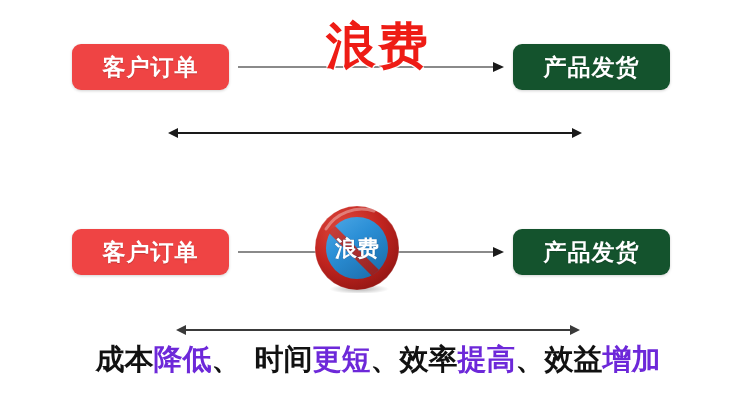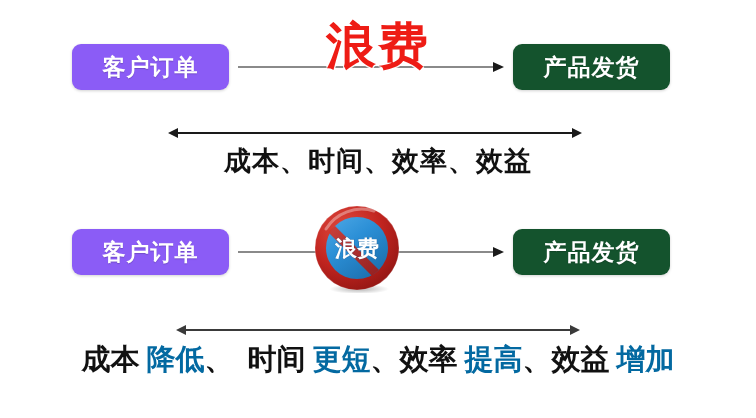--- a/index.html
+++ b/index.html
@@ -25,21 +25,21 @@
     align-items: center;
     justify-content: center;
     border-radius: 9px;
     font-weight: bold;
     color: #ffffff;
     letter-spacing: 1px;
     white-space: nowrap;
     text-shadow: 0 1px 1px rgba(0,0,0,0.18);
     box-shadow: 0 1px 3px rgba(0,0,0,0.18);
   }
-  .pbox.blue   { background: #8b5cf6; font-family: Liberation Serif, serif; }
+  .pbox.blue   { background: #ef4444; font-family: Liberation Serif, serif; }
   .pbox.orange { background: #14532d; }
 
   .box-order-top    { left: 72px;  top: 44px;  width: 157px; height: 46px; font-size: 23px; }
   .box-ship-top     { left: 513px; top: 44px;  width: 157px; height: 46px; font-size: 23px; }
   .box-order-bottom { left: 72px;  top: 229px; width: 157px; height: 46px; font-size: 23px; }
   .box-ship-bottom  { left: 513px; top: 229px; width: 157px; height: 46px; font-size: 23px; }
 
   
   .flow-arrow {
     position: absolute;
@@ -140,21 +140,21 @@
     letter-spacing: 1px;
   }
   .caption-bottom {
     left: 0;
     top: 340px;
     width: 756px;
     text-align: center;
     font-size: 29px;
     letter-spacing: 0px;
   }
-  .caption-bottom .hl { color: #0369a1; margin-left: 7px; }
+  .caption-bottom .hl { color: #6d28d9; }
   .caption-bottom .gap { display: inline-block; width: 14px; }
 </style>
 </head>
 <body>
 
 <div id="canvas">
 
   <div class="pbox blue box-order-top">客户订单</div>
 
   <div class="flow-arrow flow-top">
@@ -165,21 +165,20 @@
   <div class="waste-word">浪费</div>
 
   <div class="pbox orange box-ship-top">产品发货</div>
 
   <div class="measure measure-top">
     <div class="m-head-l"></div>
     <div class="m-line"></div>
     <div class="m-head-r"></div>
   </div>
 
-  <div class="caption caption-top">成本、时间、效率、效益</div>
 
   <div class="pbox blue box-order-bottom">客户订单</div>
 
   <div class="flow-arrow flow-bottom">
     <div class="flow-line" style="width:255px;"></div>
     <div class="flow-head" style="left:255px;"></div>
   </div>
 
   <div class="prohibit">
     <svg width="86" height="88" viewBox="0 0 86 88" xmlns="http://www.w3.org/2000/svg">

